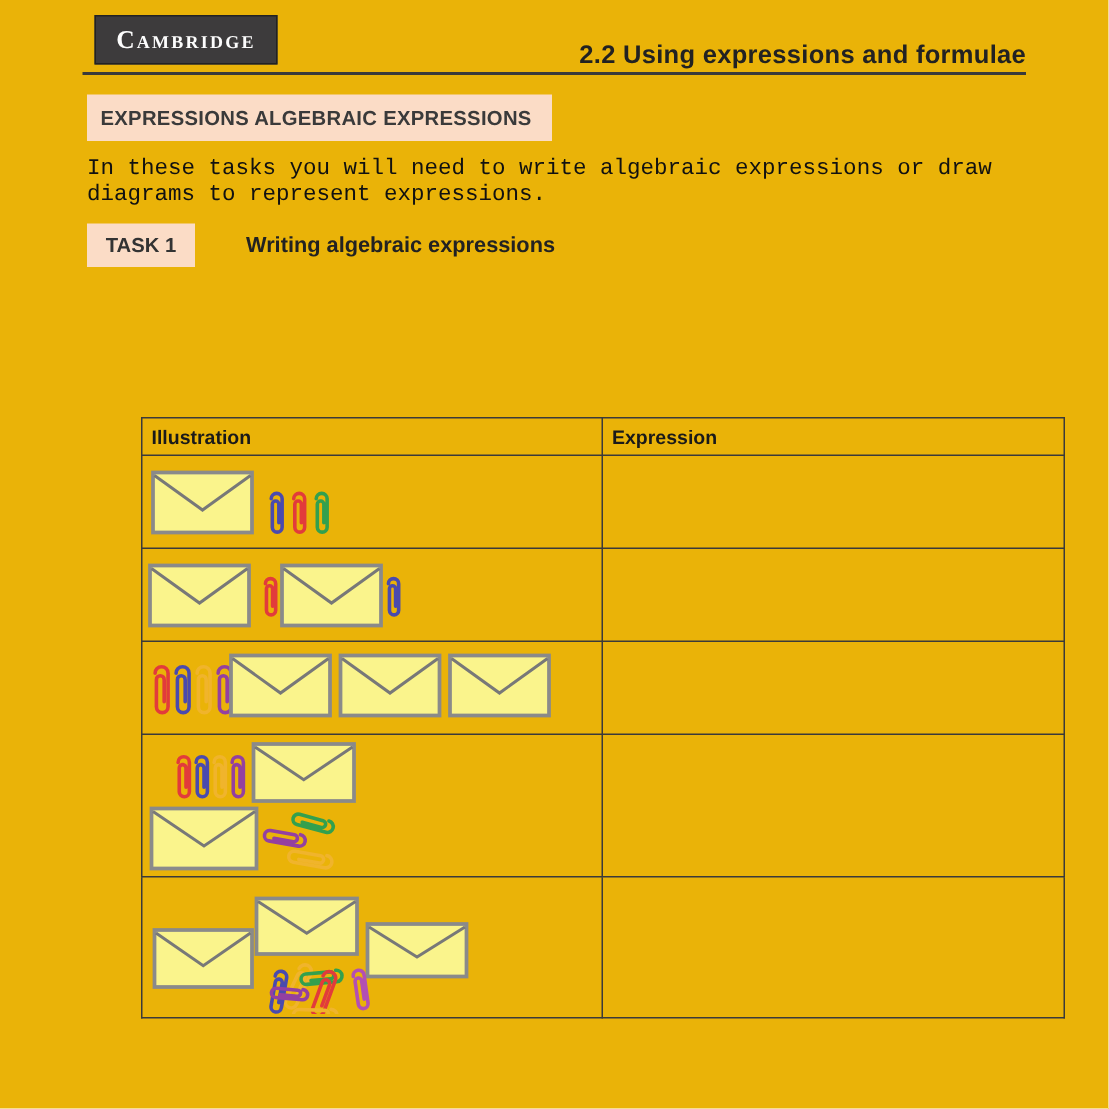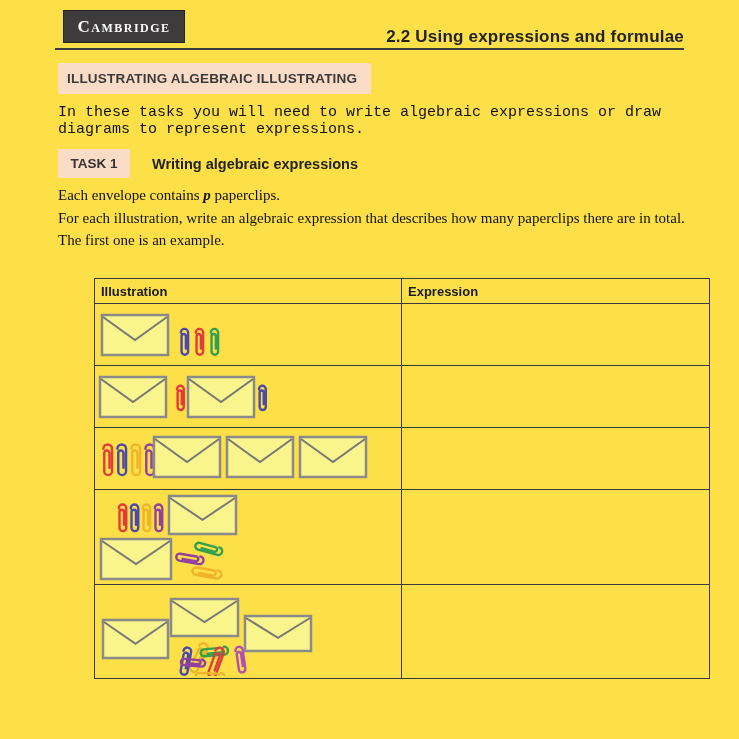--- a/index.html
+++ b/index.html
@@ -1,18 +1,18 @@
 <!DOCTYPE html>
 <html><head>
 <meta charset="utf-8">
 <style>
   * { margin:0; padding:0; box-sizing:border-box; }
   html,body { background:#fff; }
   .page {
-    position:relative; width:739px; height:739px; background:#fde047;
+    position:relative; width:739px; height:739px; background:#eab308;
     font-family:"Liberation Sans", sans-serif; color:#1a1a1a; overflow:hidden;
   }
   .logo {
     position:absolute; left:63px; top:10px; width:122px; height:33px;
     display:flex; align-items:center; justify-content:center;
     font-family:"Liberation Serif", serif; font-variant:small-caps;
     font-weight:600; font-size:17px; letter-spacing:1.5px; color:#fdfdfd;
     border:1px solid #222;
   }
   .header-title {
@@ -32,21 +32,21 @@
     position:absolute; left:58px; top:104px; width:620px;
     font-family:Liberation Mono, monospace; font-size:15px; color:#111;
   }
   .task-row {
     position:absolute; left:58px; top:149px; display:flex; align-items:center;
   }
   .task-label {
     display:inline-flex; align-items:center; justify-content:center;
     width:72px; height:29px; font-weight:bold; font-size:13.5px; color:#333;
   }
-  .task-title { margin-left:22px; font-weight:bold; font-size:14.5px; color:#222; }
+  .task-title { margin-left:34px; font-weight:bold; font-size:14.5px; color:#222; }
   .instructions {
     position:absolute; left:58px; top:184px; width:630px;
     font-family:"Liberation Serif", serif; font-size:15px; line-height:22.5px; color:#111;
   }
   .var-italic { font-style:italic; font-weight:bold; }
   table.task-table {
     position:absolute; left:58px; top:278px; width:615px;
     border-collapse:collapse; table-layout:fixed;margin-left:36px;
   }
   .task-table th, .task-table td { border:1.5px solid #3a3a3a; padding:0; vertical-align:top; }
@@ -64,34 +64,29 @@
 <body>
 
 <div class="page">
 
   <div class="logo" style="background: rgb(61, 59, 60);">Cambridge</div>
 
   <div class="header-title">2.2 Using expressions and formulae</div>
 
   <div class="header-rule"></div>
 
-  <div class="section-heading" style="background: rgb(251, 220, 198);">ILLUSTRATING ALGEBRAIC ILLUSTRATING</div>
+  <div class="section-heading" style="background: rgb(251, 220, 198);">EXPRESSIONS ALGEBRAIC EXPRESSIONS</div>
 
   <div class="intro">In these tasks you will need to write algebraic expressions or draw diagrams to represent expressions.</div>
 
   <div class="task-row">
     <span class="task-label" style="background: rgb(251, 220, 198);">TASK 1</span>
     <span class="task-title">Writing algebraic expressions</span>
   </div>
 
-  <div class="instructions">
-    <div><span>Each envelope contains </span><span class="var-italic">p</span><span> paperclips.</span></div>
-    <div>For each illustration, write an algebraic expression that describes how many paperclips there are in total.</div>
-    <div>The first one is an example.</div>
-  </div>
 
   <table class="task-table">
     <colgroup>
         <col style="width:307px">
         <col style="width:308px">
       </colgroup>
     <thead>
       <tr>
         <th>Illustration</th>
         <th>Expression</th>

